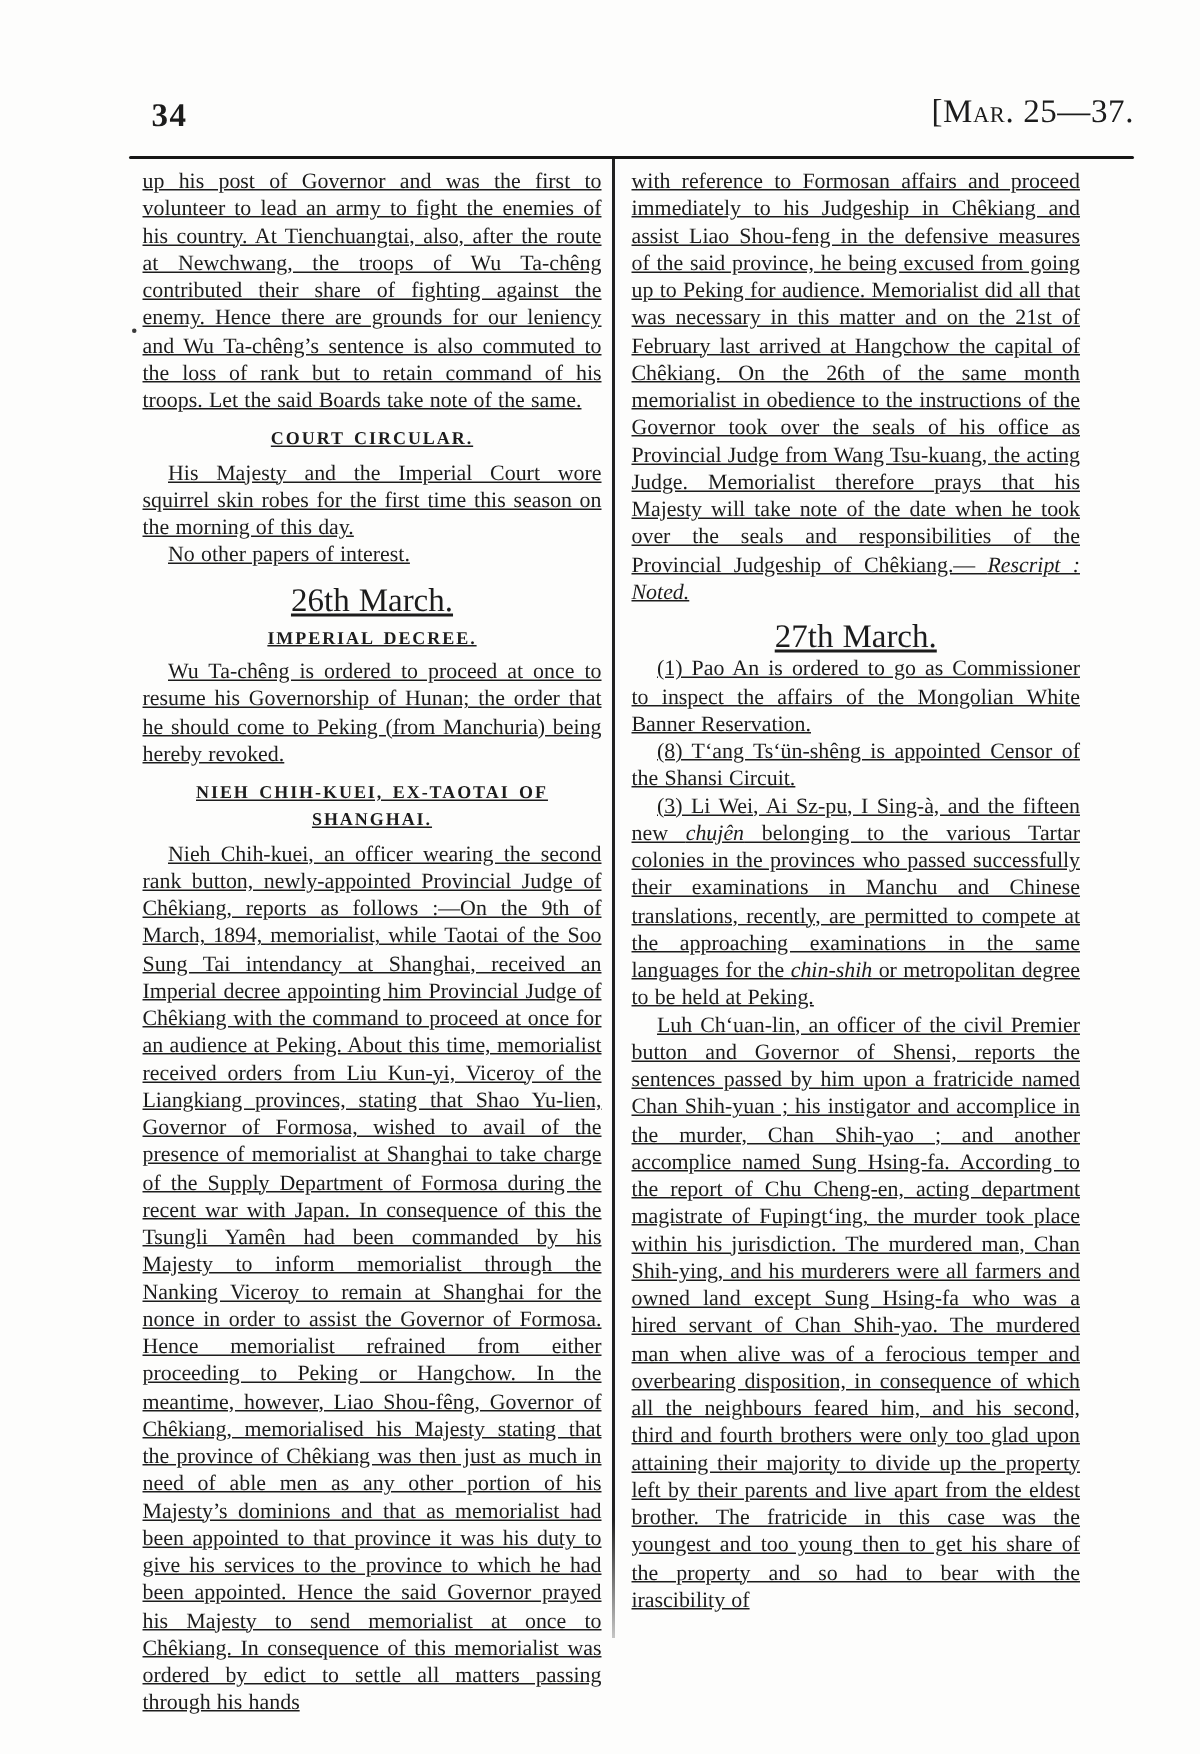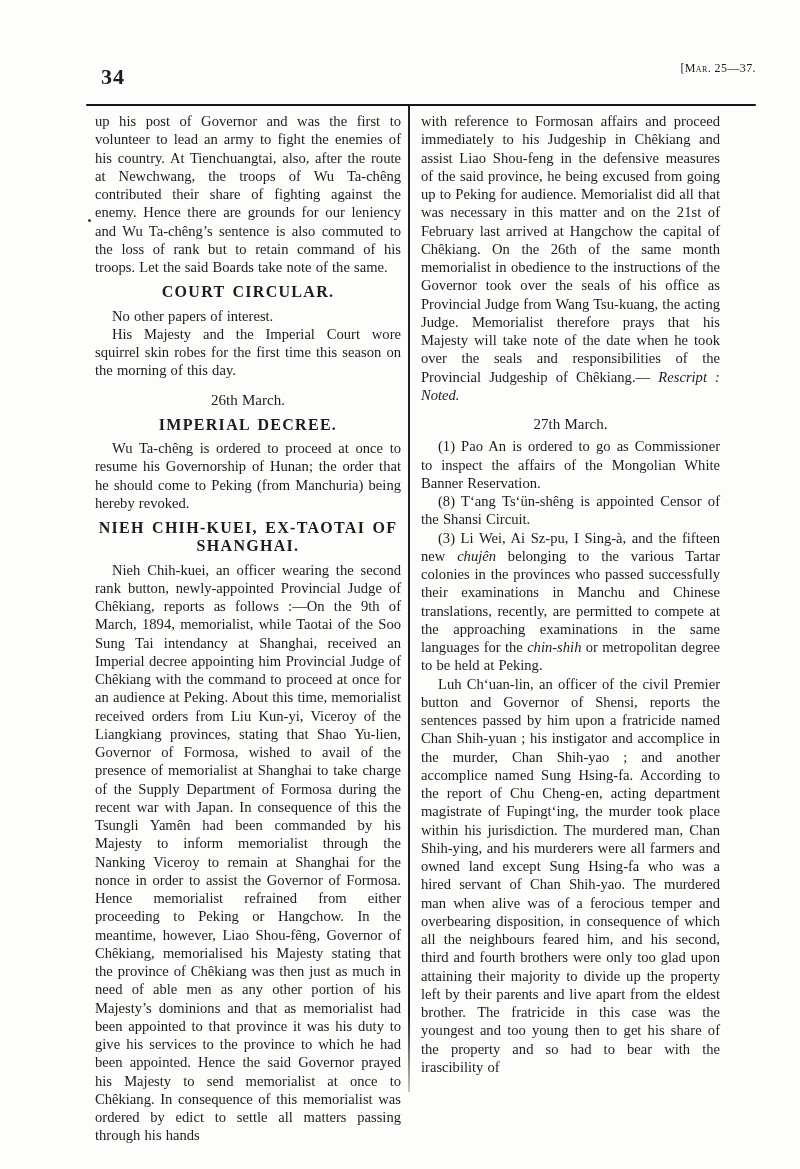--- a/index.html
+++ b/index.html
@@ -9,67 +9,68 @@
     font-family:"Liberation Serif","DejaVu Serif",serif;
     -webkit-font-smoothing:antialiased;
   }
   .page{position:absolute;inset:0;overflow:hidden;}
   .hdr-num{
     position:absolute;top:64px;left:101px;width:660px;
     text-align:left;font-size:22px;font-weight:bold;letter-spacing:1px;
   }
   .hdr-right{
     position:absolute;top:61px;right:44px;
-    font-size:12px;font-variant:small-caps;letter-spacing:.4px;
+    font-size:22px;font-variant:small-caps;letter-spacing:.4px;
   }
   .rule{
     position:absolute;top:104px;left:86px;width:670px;height:2px;
     background:#161616;border-radius:1px;
   }
   .divider{
     position:absolute;top:106px;left:408px;width:2px;height:986px;
     background:linear-gradient(to bottom,#222 0 92%,rgba(34,34,34,.25));
   }
   .col{
     position:absolute;top:112px;width:306px;
     font-size:14.6px;line-height:18.25px;text-align:justify;
     word-spacing:.5px;
+    text-decoration:underline;
   }
   .col.left{left:95px;}
   .col.right{left:421px;width:299px;}
   p.p{margin:0;text-indent:17px;}
   p.p.noindent{text-indent:0;}
   .h{
-    text-align:center;font-size:16px;font-weight:bold;
+    text-align:center;font-size:12px;font-weight:bold;
     letter-spacing:1.3px;margin:7px 0 5px;text-indent:0;word-spacing:2px;
   }
   .date{
-    text-align:center;font-size:15px;font-weight:normal;
+    text-align:center;font-size:22px;font-weight:normal;
     margin:11px 0 4px;text-indent:0;
   }
   .it{font-style:italic;}
   .ink-dot{
     position:absolute;left:88px;top:219px;width:3px;height:3px;
     background:#3a3a3a;border-radius:50%;
   }
 </style>
 </head>
 <body>
 
 <div class="page">
   <div class="hdr-num">34</div>
   <div class="hdr-right">[Mar. 25—37.</div>
   <div class="rule"></div>
   <div class="divider"></div>
   <div class="ink-dot"></div>
   <div class="col left">
       <p class="p noindent"><span>up his post of Governor and was the first to volunteer to lead an army to fight the enemies of his country. At Tienchuangtai, also, after the route at Newchwang, the troops of Wu Ta-chêng contributed their share of fighting against the enemy. Hence there are grounds for our leniency and Wu Ta-chêng’s sentence is also commuted to the loss of rank but to retain command of his troops. Let the said Boards take note of the same.</span></p>
       <div class="h"><span>COURT CIRCULAR.</span></div>
+      <p class="p"><span>His Majesty and the Imperial Court wore squirrel skin robes for the first time this season on the morning of this day.</span></p>
       <p class="p"><span>No other papers of interest.</span></p>
-      <p class="p"><span>His Majesty and the Imperial Court wore squirrel skin robes for the first time this season on the morning of this day.</span></p>
       <div class="date"><span>26th March.</span></div>
       <div class="h"><span>IMPERIAL DECREE.</span></div>
       <p class="p"><span>Wu Ta-chêng is ordered to proceed at once to resume his Governorship of Hunan; the order that he should come to Peking (from Manchuria) being hereby revoked.</span></p>
       <div class="h"><span>NIEH CHIH-KUEI, EX-TAOTAI OF SHANGHAI.</span></div>
       <p class="p"><span>Nieh Chih-kuei, an officer wearing the second rank button, newly-appointed Provincial Judge of Chêkiang, reports as follows :—On the 9th of March, 1894, memorialist, while Taotai of the Soo Sung Tai intendancy at Shanghai, received an Imperial decree appointing him Provincial Judge of Chêkiang with the command to proceed at once for an audience at Peking.  About this time, memorialist received orders from Liu Kun-yi, Viceroy of the Liangkiang provinces, stating that Shao Yu-lien, Governor of Formosa, wished to avail of the presence of memorialist at Shanghai to take charge of the Supply Department of Formosa during the recent war with Japan. In consequence of this the Tsungli Yamên had been commanded by his Majesty to inform memorialist through the Nanking Viceroy to remain at Shanghai for the nonce in order to assist the Governor of Formosa.  Hence memorialist refrained from either proceeding to Peking or Hangchow.  In the meantime, however, Liao Shou-fêng, Governor of Chêkiang, memorialised his Majesty stating that the province of Chêkiang was then just as much in need of able men as any other portion of his Majesty’s dominions and that as memorialist had been appointed to that province it was his duty to give his services to the province to which he had been appointed.  Hence the said Governor prayed his Majesty to send memorialist at once to Chêkiang.  In consequence of this memorialist was ordered by edict to settle all matters passing through his hands</span></p>
     </div>
   <div class="col right">
       <p class="p noindent"><span>with reference to Formosan affairs and proceed immediately to his Judgeship in Chêkiang and assist Liao Shou-feng in the defensive measures of the said province, he being excused from going up to Peking for audience.  Memorialist did all that was necessary in this matter and on the 21st of February last arrived at Hangchow the capital of Chêkiang.  On the 26th of the same month memorialist in obedience to the instructions of the Governor took over the seals of his office as Provincial Judge from Wang Tsu-kuang, the acting Judge. Memorialist therefore prays that his Majesty will take note of the date when he took over the seals and responsibilities of the Provincial Judgeship of Chêkiang.— </span><span class="it">Rescript : Noted.</span></p>
       <div class="date"><span>27th March.</span></div>
       <p class="p"><span>(1) Pao An is ordered to go as Commissioner to inspect the affairs of the Mongolian White Banner Reservation.</span></p>

